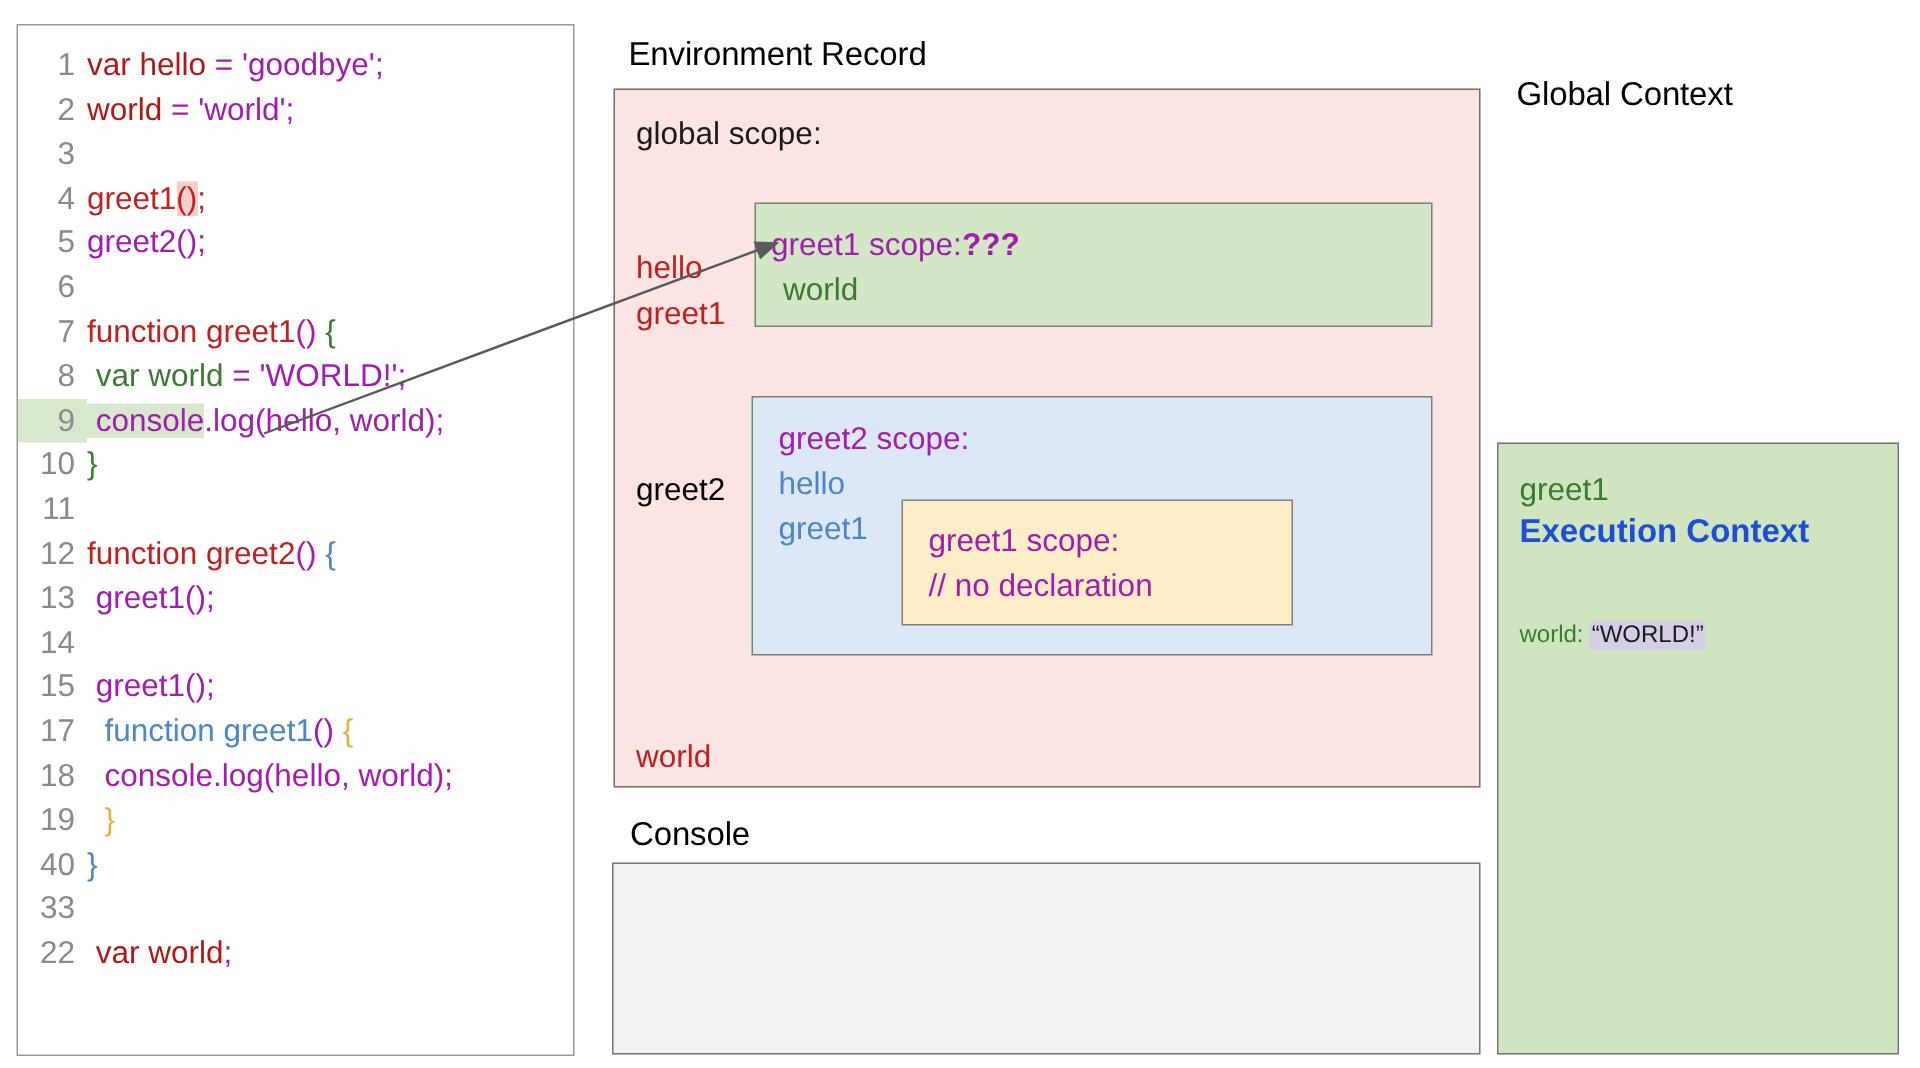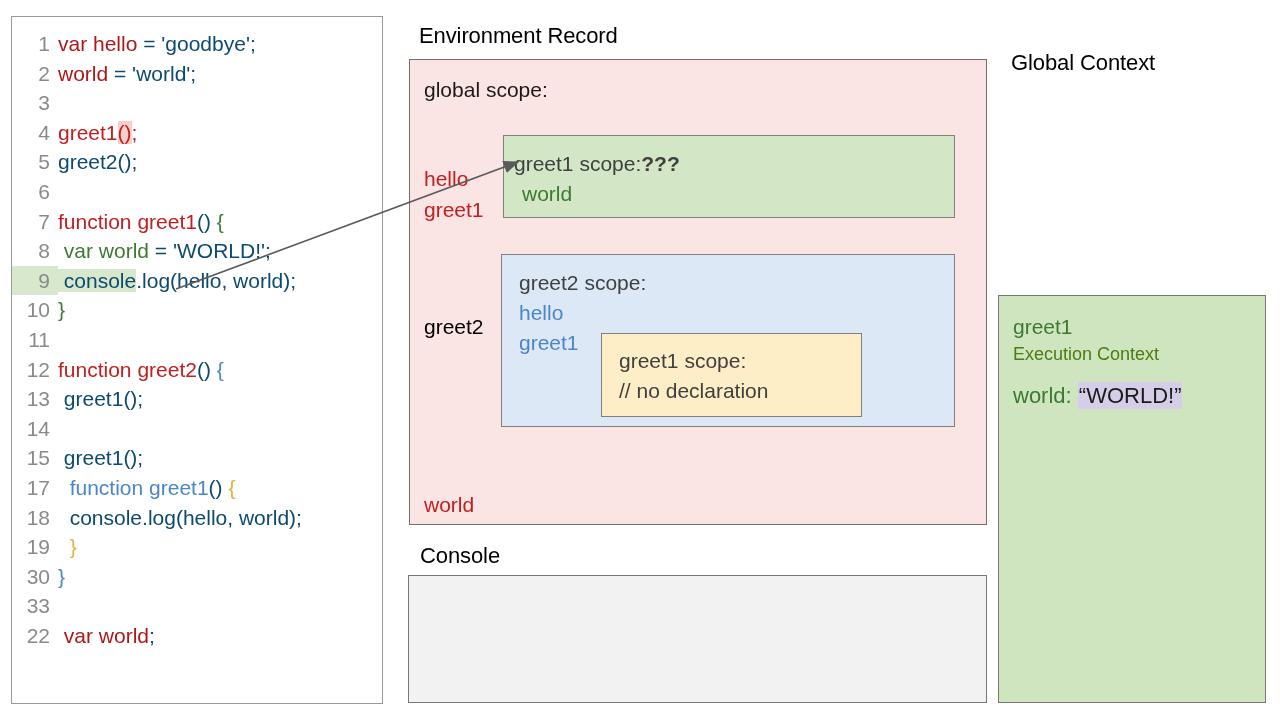--- a/index.html
+++ b/index.html
@@ -38,21 +38,21 @@
     padding-right: 8px;
     box-sizing: border-box;
     flex: 0 0 auto;
   }
   .ltext { color: #222222; }
   .tok-red   { color: #c02020; }
   .tok-dred  { color: #b01818; }
   .tok-green { color: #3c7a32; }
   .tok-blue  { color: #4a86c8; }
   .tok-orange{ color: #e8ae3e; }
-  .tok-black { color: #0c4a6e; }
+  .tok-black { color: #a21caf; }
   .hl-pink   { background: #f6cfcb; }
   .hl-green  { background: #d7e8cd; }
   .ln.hl-green { background: #d7e8cd; }
 
   
   .sec-title {
     position: absolute;
     font-weight: normal;
     font-size: 22px;
     color: #000000;
@@ -78,40 +78,40 @@
   .scope-green {
     position: absolute;
     left: 503px; top: 135px;
     width: 452px; height: 83px;
     background: #d3e6c6;
     border: 1px solid #808080;
     box-sizing: border-box;
   }
   .scope-blue {
     position: absolute;
-    left: 501px; top: 254px;
+    left: 501px; top: 264px;
     width: 454px; height: 173px;
     background: #dde8f7;
     border: 1px solid #808080;
     box-sizing: border-box;
   }
   .scope-yellow {
     position: absolute;
     left: 601px; top: 333px;
     width: 261px; height: 84px;
     background: #fdeec8;
     border: 1px solid #808080;
     box-sizing: border-box;
   }
   .scope-line {
     position: absolute;
     font-size: 21px;
     line-height: 26px;
     white-space: pre;
-    color: #404040;
+    color: #a21caf;
   }
   .bold-q { font-weight: bold; font-size: 21px; }
 
   
   .console-box {
     position: absolute;
     left: 408px; top: 575px;
     width: 579px; height: 128px;
     background: #f2f2f2;
     border: 1px solid #767676;
@@ -146,29 +146,29 @@
     box-sizing: border-box;
     padding: 17px 0 0 14px;
   }
   .ec-name {
     font-size: 21px;
     line-height: 27px;
     color: #3c7a32;
     white-space: pre;
   }
   .ec-title {
-    font-size: 18px;
-    font-weight: normal;
+    font-size: 22px;
+    font-weight: bold;
     line-height: 28px;
-    color: #4d7c0f;
+    color: #1d4ed8;
     white-space: pre;
   }
   .ec-var {
-    margin-top: 14px;
-    font-size: 22px;
+    margin-top: 42px;
+    font-size: 16px;
     line-height: 28px;
     color: #3c7a32;
     white-space: pre;
   }
   .ec-val {
     color: #1a1a1a;
     background: #d6cee8;
     padding: 1px 1px;
   }
 
@@ -198,21 +198,21 @@
         <div class="code-line"><span class="ln hl-green">9</span><span class="ltext"><span class="tok-black hl-green"> console</span><span class="tok-black">.log(hello, world);</span></span></div>
         <div class="code-line"><span class="ln">10</span><span class="ltext"><span class="tok-green">}</span></span></div>
         <div class="code-line"><span class="ln">11</span><span class="ltext"></span></div>
         <div class="code-line"><span class="ln">12</span><span class="ltext"><span class="tok-red">function greet2</span><span class="tok-black">() </span><span class="tok-blue">{</span></span></div>
         <div class="code-line"><span class="ln">13</span><span class="ltext"><span class="tok-black"> greet1();</span></span></div>
         <div class="code-line"><span class="ln">14</span></div>
         <div class="code-line"><span class="ln">15</span><span class="ltext"><span class="tok-black"> greet1();</span></span></div>
         <div class="code-line"><span class="ln">17</span><span class="ltext"><span class="tok-blue">  function greet1</span><span class="tok-black">() </span><span class="tok-orange">{</span></span></div>
         <div class="code-line"><span class="ln">18</span><span class="ltext"><span class="tok-black">  console.log(hello, world);</span></span></div>
         <div class="code-line"><span class="ln">19</span><span class="ltext"><span class="tok-orange">  }</span></span></div>
-        <div class="code-line"><span class="ln">30</span><span class="ltext"><span class="tok-blue">}</span></span></div>
+        <div class="code-line"><span class="ln">40</span><span class="ltext"><span class="tok-blue">}</span></span></div>
         <div class="code-line"><span class="ln">33</span><span class="ltext"></span></div>
         <div class="code-line"><span class="ln">22</span><span class="ltext"><span class="tok-dred"> var world</span><span class="tok-black">;</span></span></div>
       </div>
   </div>
 
   <div class="sec-title" style="left:419px; top:23px;">Environment Record</div>
 
   <div class="env-box">
     <div class="env-label" style="left:14px; top:17px; color:#1a1a1a;">global scope:</div>
     <div id="global-bindings">

